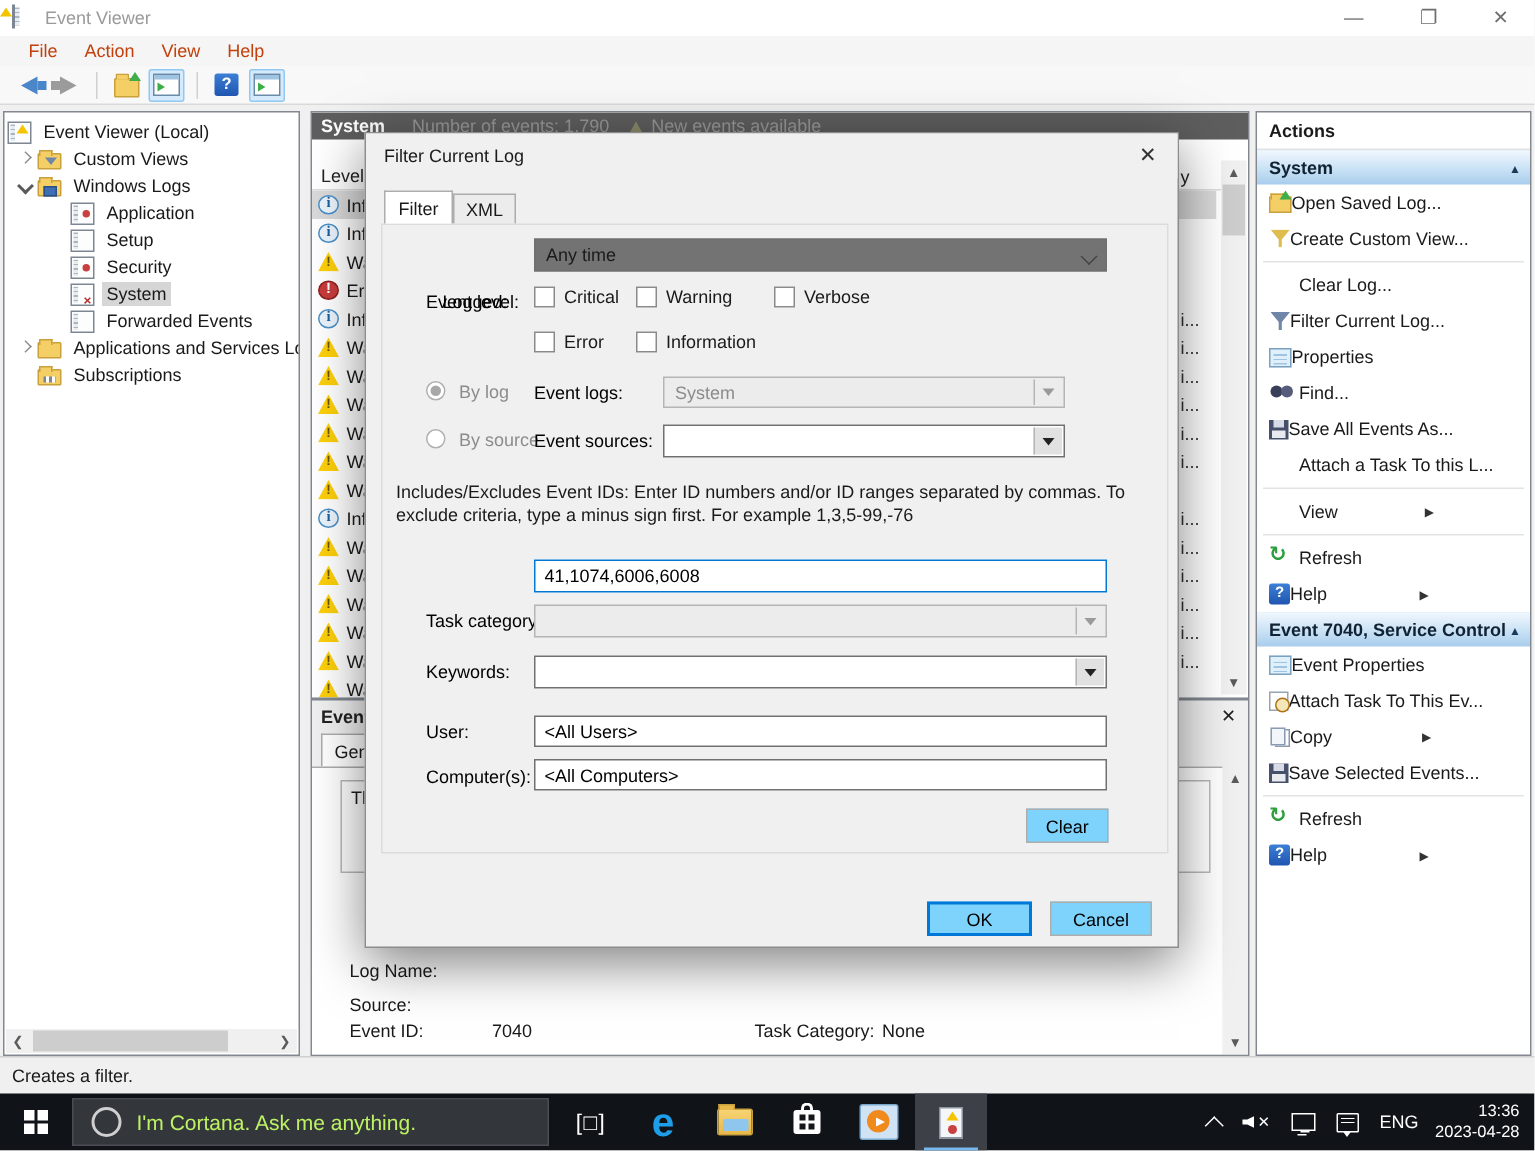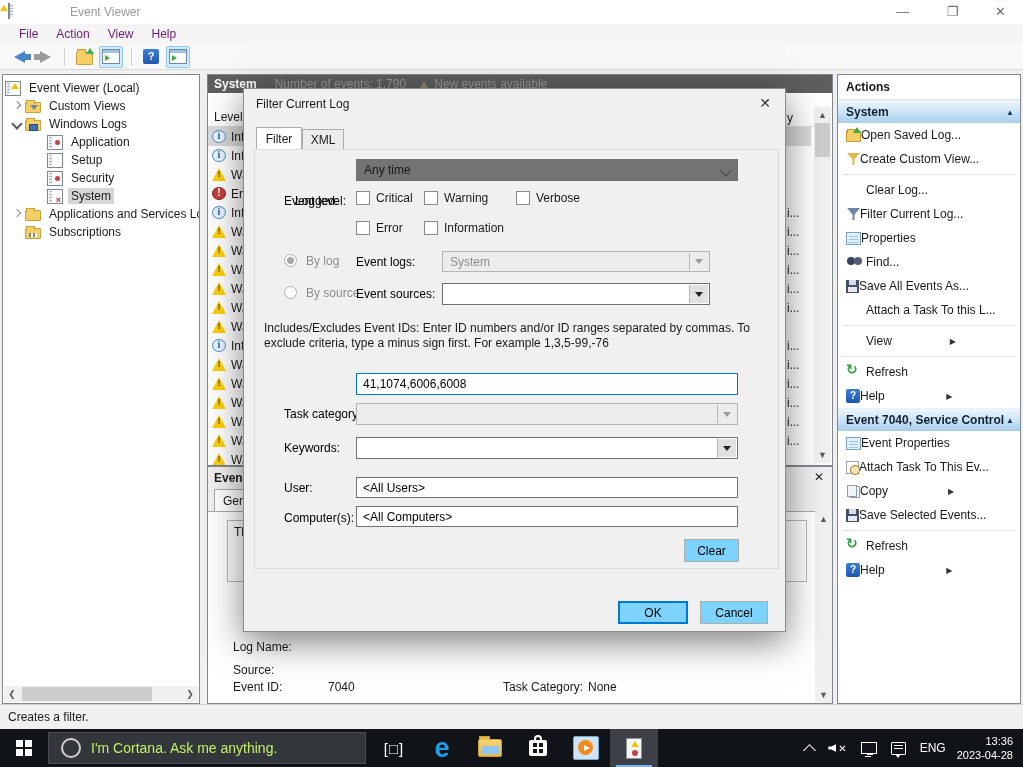--- a/index.html
+++ b/index.html
@@ -2,25 +2,25 @@
 <html><head>
 <meta charset="utf-8">
 <style>
   html,body{margin:0;padding:0;}
   body{width:1023px;height:767px;overflow:hidden;font-family:"Liberation Sans","DejaVu Sans",sans-serif;font-size:12px;color:#1a1a1a;background:#f0f0f0;position:relative;}
   .abs{position:absolute;}
 
   
   #titlebar{left:0;top:0;width:1023px;height:24px;background:#ffffff;border-bottom:1px solid #f0f0f0;}
   #app-icon{left:8px;top:4px;}
-  #title-text{left:30px;top:5px;color:#9a9a9a;margin-left:40px;}
+  #title-text{left:30px;top:5px;color:#9a9a9a;}
   .winctl{top:0;width:45px;height:24px;text-align:center;line-height:24px;color:#6f6f6f;font-size:13px;}
   #btn-min{left:880px;} #btn-restore{left:930px;} #btn-close{left:978px;}
   #menubar{left:0;top:24px;width:1023px;height:20px;background:#f5f5f5;display:flex;align-items:center;padding-left:10px;box-sizing:border-box;}
-  .menu{padding:2px 9px;color:#701a75;}
+  .menu{padding:2px 9px;color:#c2410c;}
   #toolbar{left:0;top:44px;width:1023px;height:26px;background:#f8f8f8;border-bottom:1px solid #d9d9d9;display:flex;align-items:center;padding-left:8px;box-sizing:border-box;gap:4px;}
   .tbsep{width:1px;height:18px;background:#d0d0d0;margin:0 4px;}
   .tbtn{width:22px;height:20px;display:flex;align-items:center;justify-content:center;border-radius:2px;}
   .tbtn.on{background:#d5eafc;border:1px solid #90c8f0;}
   .arrow-left{width:0;height:0;border-top:6px solid transparent;border-bottom:6px solid transparent;border-right:11px solid #4a86c8;position:relative;}
   .arrow-left::after{content:"";position:absolute;left:11px;top:-3px;width:6px;height:6px;background:#4a86c8;}
   .arrow-right{width:0;height:0;border-top:6px solid transparent;border-bottom:6px solid transparent;border-left:11px solid #9b9b9b;position:relative;}
   .arrow-right::before{content:"";position:absolute;right:11px;top:-3px;width:6px;height:6px;background:#9b9b9b;}
   .ico-folder{width:15px;height:11px;background:#f3cf66;border:1px solid #c9a03c;border-radius:1px;position:relative;margin-top:3px;}
   .ico-folder::before{content:"";position:absolute;left:0;top:-4px;width:7px;height:3px;background:#f3cf66;border:1px solid #c9a03c;border-bottom:none;border-radius:1px 1px 0 0;}
@@ -269,20 +269,25 @@
       <div class="trow ind2">
       <span class="chev chev-none"></span>
       <span class="tico ic-book red"></span>
       <span class="tlabel">Security</span>
     </div>
       <div class="trow ind2">
       <span class="chev chev-none"></span>
       <span class="tico ic-book filt"></span>
       <span class="tlabel selected">System</span>
     </div>
+      <div class="trow ind2">
+      <span class="chev chev-none"></span>
+      <span class="tico ic-book"></span>
+      <span class="tlabel">Forwarded Events</span>
+    </div>
       <div class="trow ind1">
       <span class="chev chev-right"></span>
       <span class="tico ic-fold"></span>
       <span class="tlabel">Applications and Services Lo</span>
     </div>
       <div class="trow ind1">
       <span class="chev chev-hidden"></span>
       <span class="tico ic-fold sub"></span>
       <span class="tlabel">Subscriptions</span>
     </div>

